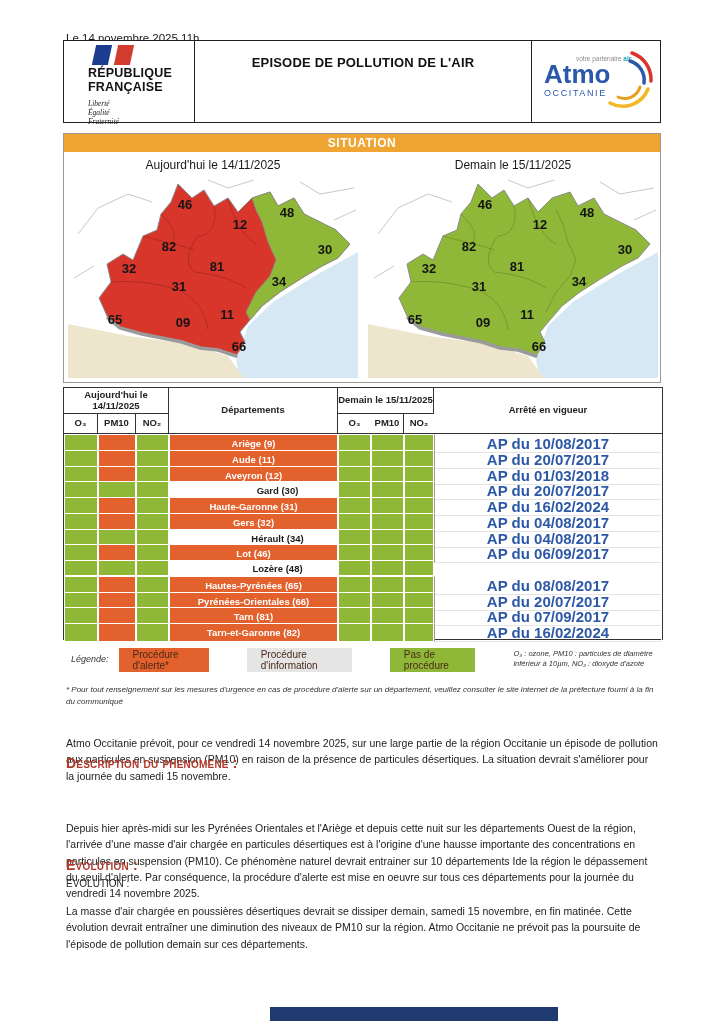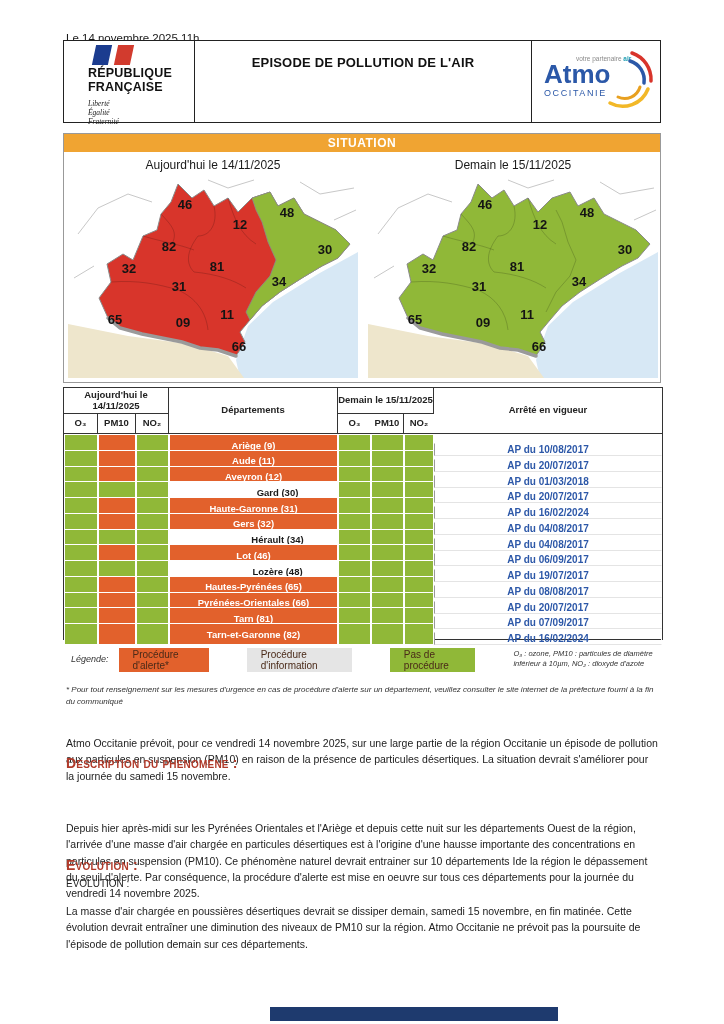--- a/index.html
+++ b/index.html
@@ -44,21 +44,21 @@
   .h-tomorrow{grid-column:5/8;}
   .h-arrete{grid-column:8/9;grid-row:1/3;border-right:none!important;}
   .tbody .trow{display:grid;grid-template-columns:34px 38px 33px 169px 33px 33px 30px 228px;height:15.77px;font-weight:bold;}
   .tbody .cell{box-sizing:border-box;border:1px solid #fff;}
   .c-ok{background:#90b838;}
   .c-alert{background:#e2612c;}
   .c-white{background:#fff;}
   .dept{display:flex;align-items:center;justify-content:center;font-size:9.5px;}
   .dept.c-alert{color:#fff;}
   .dept.c-white{color:#1a1a1a;padding-left:48px;}
-  .arrete{display:flex;align-items:center;justify-content:center;font-size:10px;color:#2d58a8;border-left:1px solid #999!important;border-bottom:1px solid #e4e4e4!important;margin-top:9px;}
+  .arrete{display:flex;align-items:center;justify-content:center;font-size:15px;color:#2d58a8;border-left:1px solid #999!important;border-bottom:1px solid #e4e4e4!important;}
   
   .legend{left:63px;top:646px;width:598px;display:flex;align-items:flex-start;}
   .legend-label{font-style:italic;font-size:9px;color:#333;margin:8px 10px 0 8px;}
   .legend-item{height:24px;display:flex;align-items:center;justify-content:center;font-size:10px;color:#4a2a18;padding:0 14px;margin-right:38px;margin-top:2px;}
   .legend-note{font-style:italic;font-size:7.5px;line-height:1.35;color:#333;width:175px;margin-top:3px;}
   .footnote{left:66px;top:684px;width:594px;font-style:italic;font-size:8px;line-height:1.5;color:#333;}
   
   .para{left:66px;width:592px;font-size:10.5px;line-height:1.55;color:#222;}
   .intro{top:703px;margin-top:32px;}
   .sec-heading{left:66px;font-variant:small-caps;font-weight:bold;font-size:14px;color:#b03a2a;letter-spacing:.2px;}
@@ -292,21 +292,20 @@
         <div class="cell arrete">AP du 06/09/2017</div>
       </div>
       <div class="trow">
         <div class="cell c-ok"></div>
         <div class="cell c-ok"></div>
         <div class="cell c-ok"></div>
         <div class="cell dept c-white">Lozère (48)</div>
         <div class="cell c-ok"></div>
         <div class="cell c-ok"></div>
         <div class="cell c-ok"></div>
-        <div class="cell arrete">AP du 19/07/2017</div>
       </div>
       <div class="trow">
         <div class="cell c-ok"></div>
         <div class="cell c-alert"></div>
         <div class="cell c-ok"></div>
         <div class="cell dept c-alert">Hautes-Pyrénées (65)</div>
         <div class="cell c-ok"></div>
         <div class="cell c-ok"></div>
         <div class="cell c-ok"></div>
         <div class="cell arrete">AP du 08/08/2017</div>

